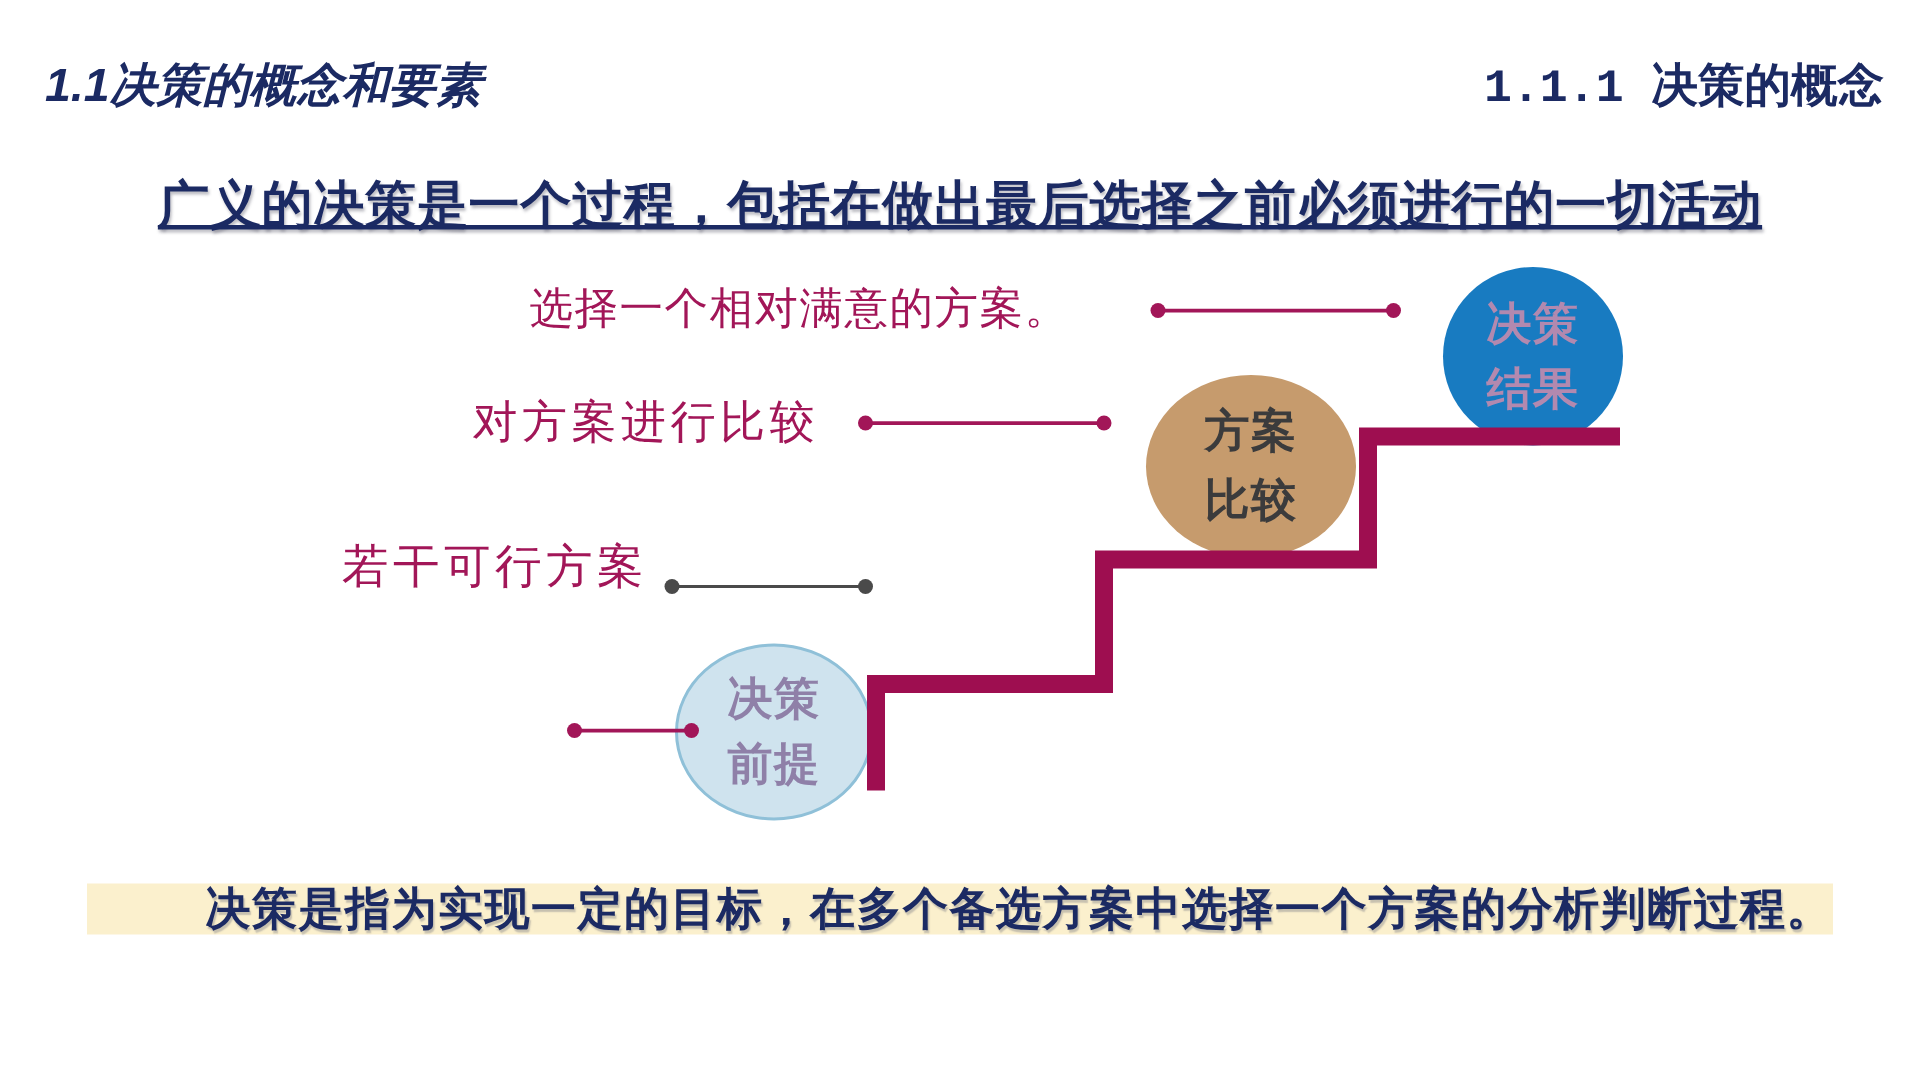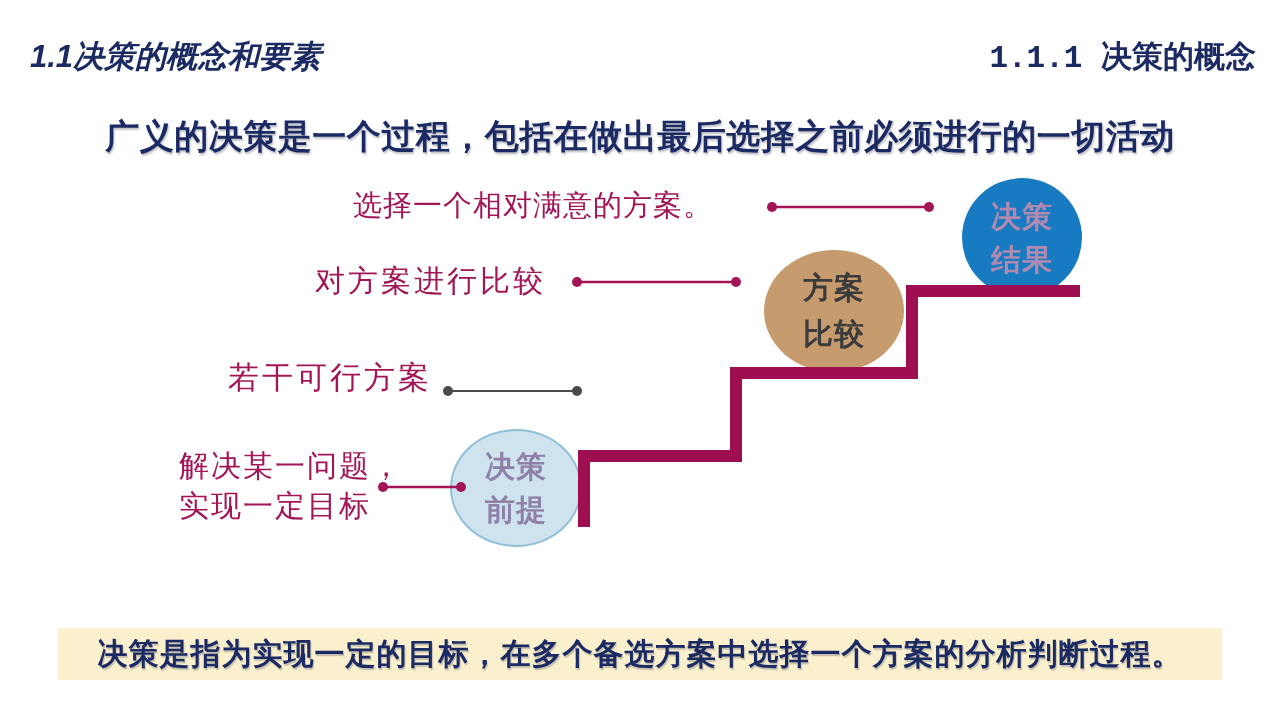--- a/index.html
+++ b/index.html
@@ -11,20 +11,21 @@
   .hdr{position:absolute;top:36px;font-size:31px;font-weight:800;
        color:var(--navy,#1b2a63);letter-spacing:0px;white-space:nowrap;}
   .hdr-left{left:30px;font-style:italic;}
   .hdr-right{right:24px;font-family:Liberation Mono, monospace;}
   
   .main-title{
     position:absolute;top:114px;left:0;width:100%;text-align:center;
     font-size:34px;font-weight:800;color:var(--navy,#1b2a63);
     letter-spacing:0.5px;white-space:nowrap;
     text-shadow:1px 2px 2px rgba(110,110,125,.45);
+    text-decoration:underline;
   }
   
   .circle{position:absolute;border-radius:50%;z-index:2;
           display:flex;align-items:center;justify-content:center;}
   .circle-text{font-weight:800;text-align:right;line-height:43px;
                letter-spacing:1px;}
   .c1{left:450px;top:429px;width:128px;height:114px;
       background:var(--c1-fill,#cfe3ee);border:2px solid var(--c1-border,#8fc0d8);}
   .c1 .circle-text{color:var(--c1-text,#8f80a8);font-size:30px;}
   .c2{left:594px;top:333px;width:142px;height:125px;background:var(--c2-fill,#3d3d3e);}
@@ -46,23 +47,23 @@
   
   .label{position:absolute;z-index:4;font-family:"Liberation Serif",serif;
          color:var(--crimson,#a21658);white-space:nowrap;}
   .lbl1{left:353px;top:186px;font-size:29px;letter-spacing:1px;}
   .lbl2{left:315px;top:261px;font-size:30px;letter-spacing:3px;}
   .lbl3{left:228px;top:357px;font-size:31px;letter-spacing:3px;}
   .lbl4{left:179px;top:446px;font-size:30px;letter-spacing:2px;line-height:40px;}
 
   
   .banner{
-    position:absolute;left:58px;top:628px;width:1164px;height:52px;
+    position:absolute;left:58px;top:589px;width:1164px;height:34px;
     background:var(--banner-bg,#fbf0cd);z-index:5;
-    display:flex;align-items:center;justify-content:center;
+    display:flex;align-items:center;justify-content:flex-end;
   }
   .banner-text{font-size:30px;font-weight:800;color:var(--navy,#1b2a63);
                letter-spacing:1px;white-space:nowrap;
                text-shadow:1px 2px 1px rgba(120,120,130,.4);}
 </style>
 </head>
 <body>
 
 <div class="slide">
 
@@ -110,22 +111,18 @@
     <g>
       <line class="conn-m" x1="383" y1="487" x2="461" y2="487"></line>
       <circle class="dot-m" cx="383" cy="487" r="5"></circle>
       <circle class="dot-m" cx="461" cy="487" r="5"></circle>
     </g>
   </svg>
 
   <div class="label lbl1">选择一个相对满意的方案。</div>
   <div class="label lbl2">对方案进行比较</div>
   <div class="label lbl3">若干可行方案</div>
-  <div class="label lbl4">
-    <span>解决某一问题，</span><br>
-    <span>实现一定目标</span>
-  </div>
 
   <div class="banner">
     <span class="banner-text">决策是指为实现一定的目标，在多个备选方案中选择一个方案的分析判断过程。</span>
   </div>
 
 </div>
 
 </body></html>

